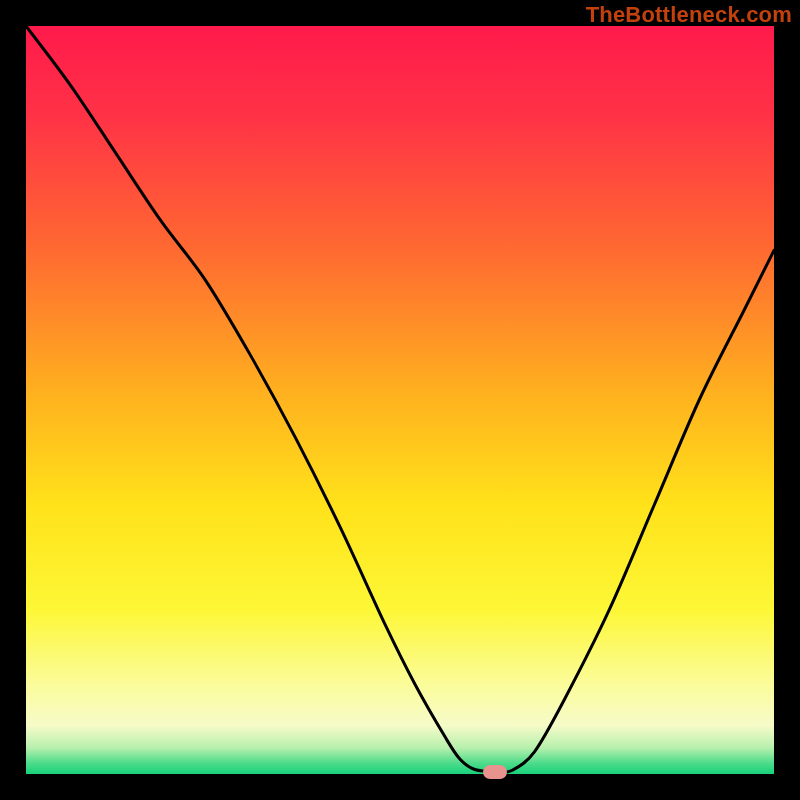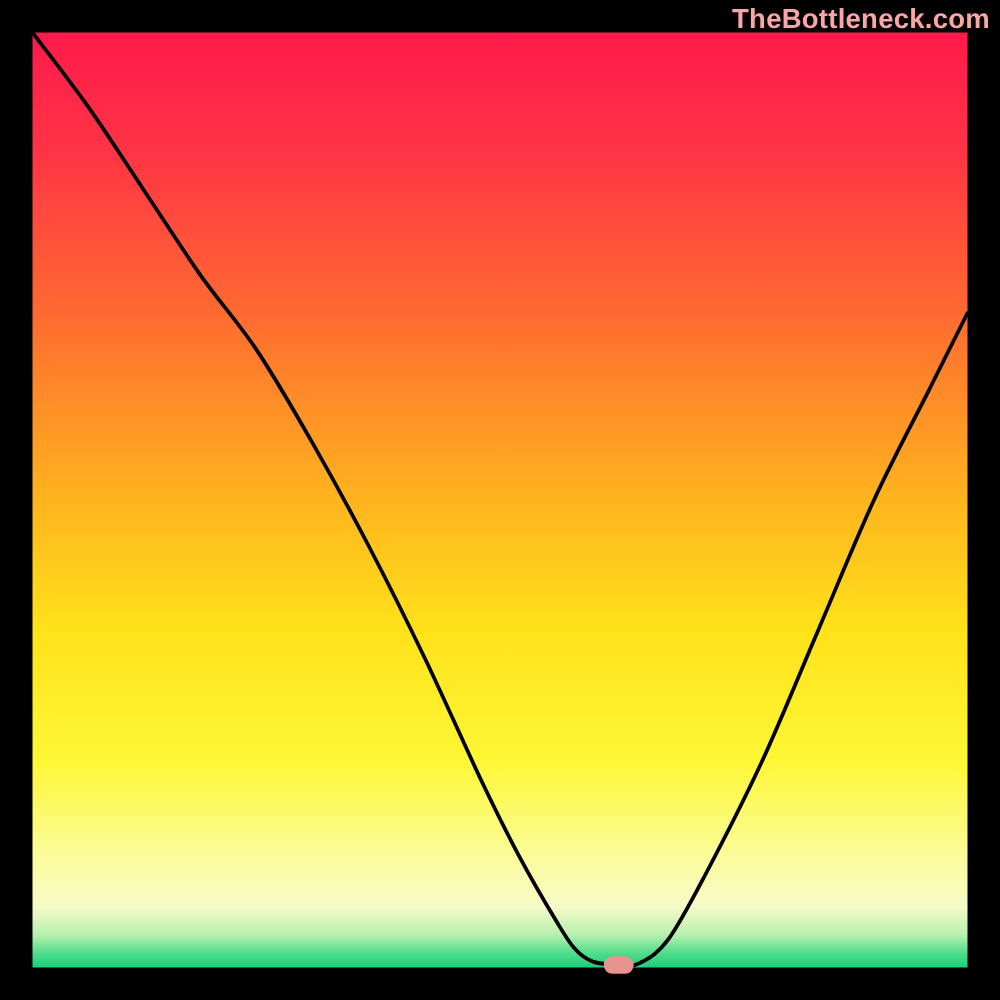--- a/index.html
+++ b/index.html
@@ -16,21 +16,21 @@
     width: 800px;
     height: 800px;
     background: #000;
   }
   .watermark {
     position: absolute;
     top: 2px;
     right: 8px;
     font-size: 22px;
     font-weight: 600;
-    color: #fca5a5;
+    color: #c2410c;
     letter-spacing: 0.2px;
     user-select: none;
   }
   svg {
     position: absolute;
     left: 0;
     top: 0;
   }
   .marker {
     position: absolute;

